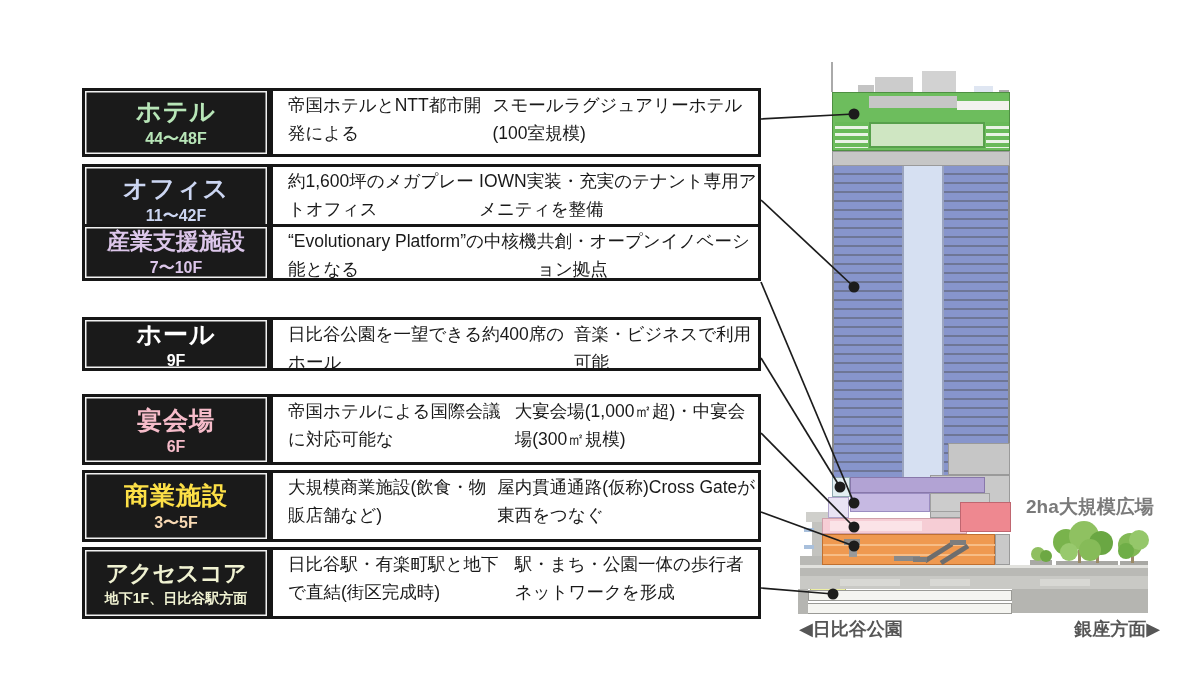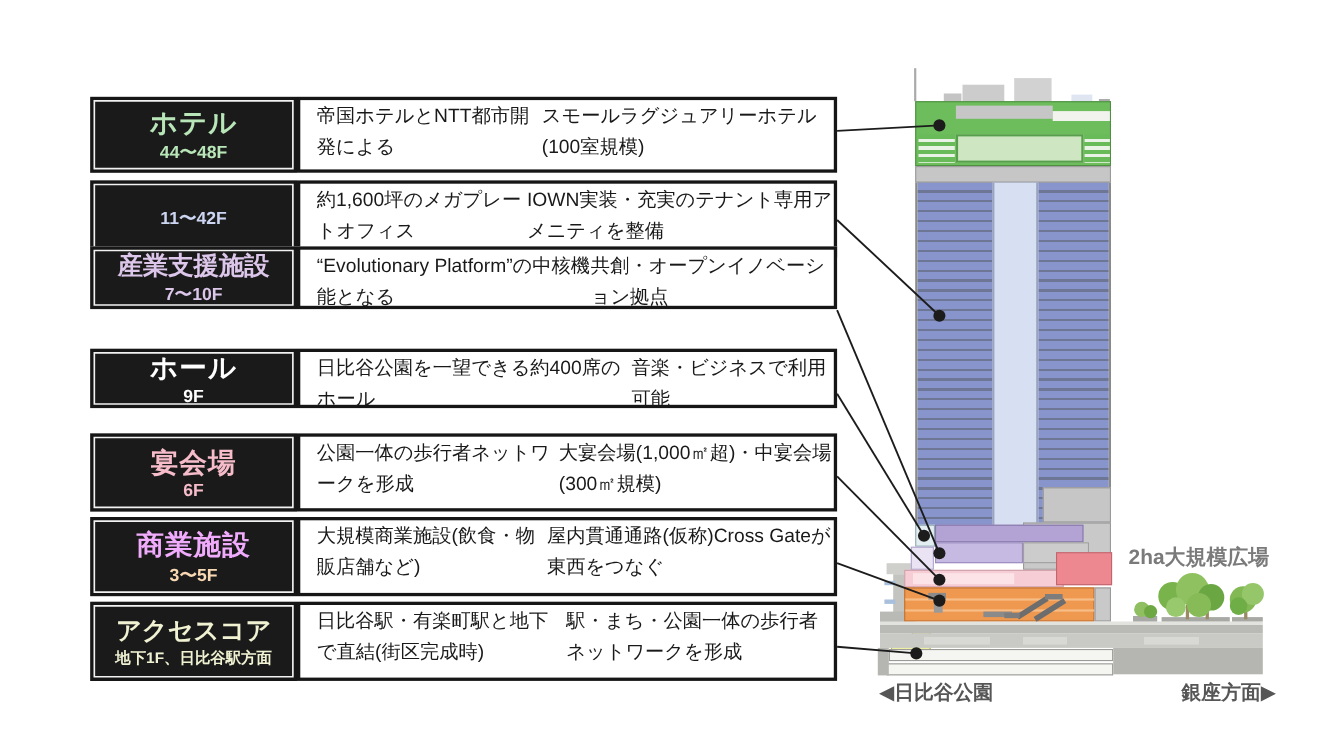--- a/index.html
+++ b/index.html
@@ -37,20 +37,21 @@
       <div class="facility-floors" style="color: rgb(184, 230, 184);">44〜48F</div>
     </div>
     <div class="desc-box">
       <div>帝国ホテルとNTT都市開発による</div>
       <div>スモールラグジュアリーホテル(100室規模)</div>
     </div>
   </div>
 
   <div class="row" style="top:164px;height:70px">
     <div class="label-box">
+      <div class="facility-title" style="color: rgb(204, 214, 242);">オフィス</div>
       <div class="facility-floors" style="color: rgb(204, 214, 242);">11〜42F</div>
     </div>
     <div class="desc-box">
       <div>約1,600坪のメガプレートオフィス</div>
       <div>IOWN実装・充実のテナント専用アメニティを整備</div>
     </div>
   </div>
 
   <div class="row" style="top:224px;height:57px">
     <div class="label-box">
@@ -73,28 +74,28 @@
       <div>音楽・ビジネスで利用可能</div>
     </div>
   </div>
 
   <div class="row" style="top:394px;height:71px">
     <div class="label-box">
       <div class="facility-title" style="color: rgb(246, 188, 202);">宴会場</div>
       <div class="facility-floors" style="color: rgb(246, 188, 202);">6F</div>
     </div>
     <div class="desc-box">
-      <div>公園一体の歩行者ネットワークを形成</div>
+      <div>帝国ホテルによる国際会議に対応可能な</div>
       <div>大宴会場(1,000㎡超)・中宴会場(300㎡規模)</div>
     </div>
   </div>
 
   <div class="row" style="top:470px;height:72px">
     <div class="label-box">
-      <div class="facility-title" style="color: #f0abfc;">商業施設</div>
+      <div class="facility-title" style="color: #fde047;">商業施設</div>
       <div class="facility-floors" style="color: rgb(248, 217, 180);">3〜5F</div>
     </div>
     <div class="desc-box">
       <div>大規模商業施設(飲食・物販店舗など)</div>
       <div>屋内貫通通路(仮称)Cross Gateが東西をつなぐ</div>
     </div>
   </div>
 
   <div class="row" style="top:547px;height:72px">
     <div class="label-box">

